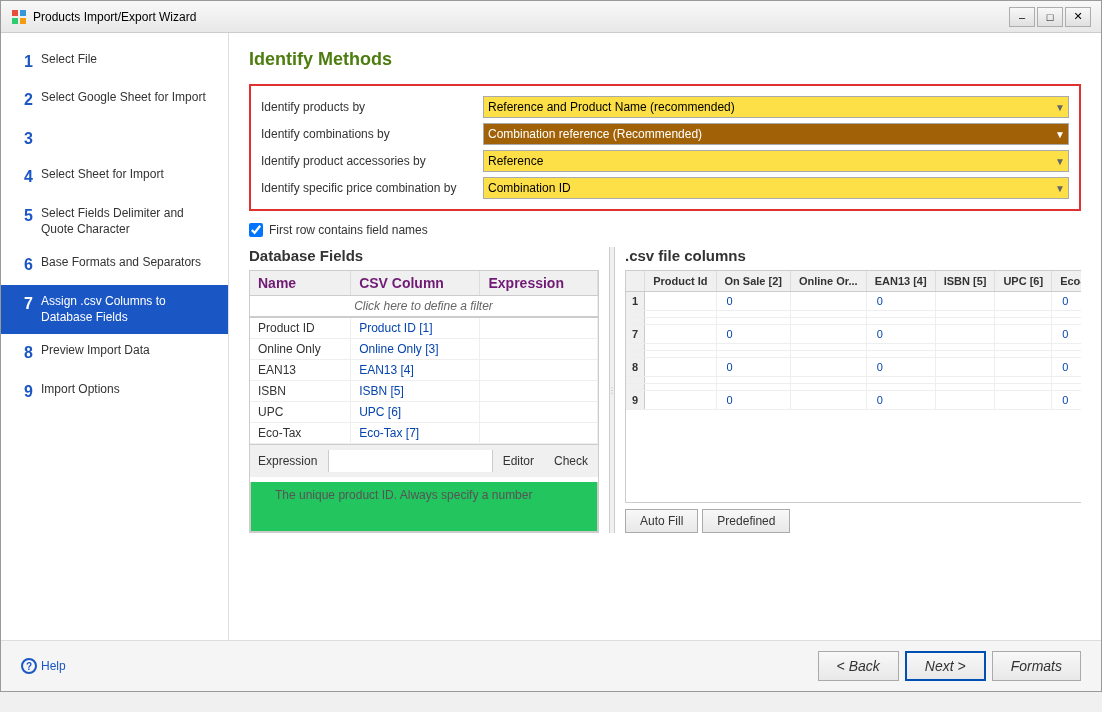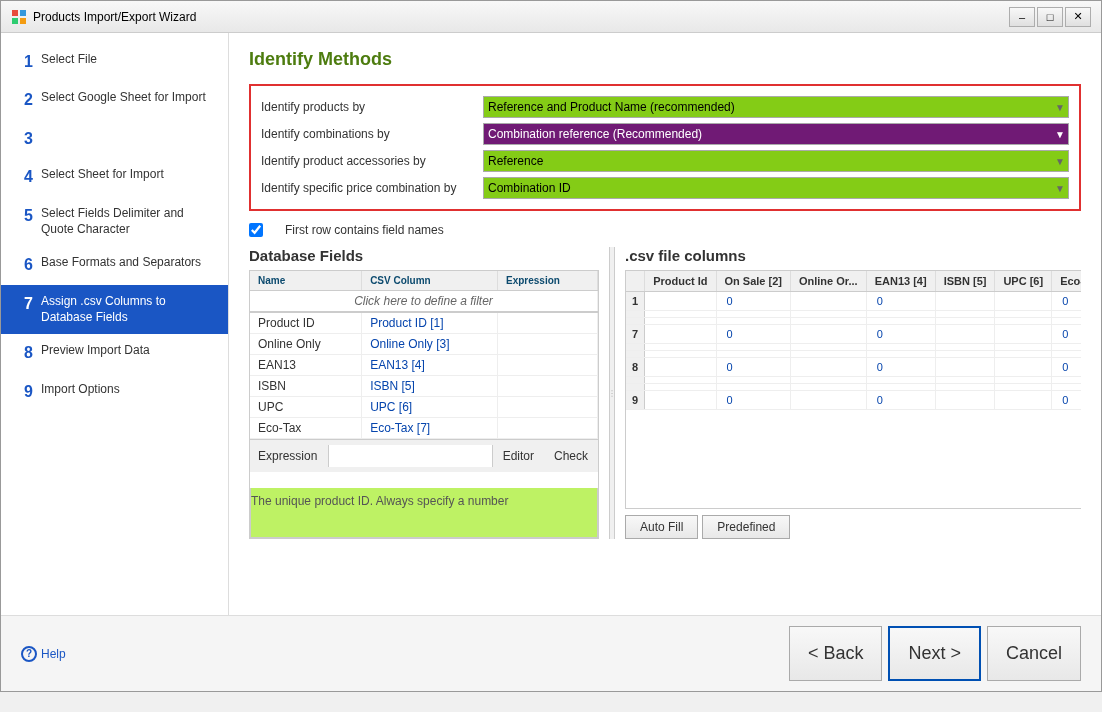--- a/index.html
+++ b/index.html
@@ -29,49 +29,49 @@
     
     .content-area { flex: 1; padding: 16px 20px; overflow-y: auto; background: #fff; }
     
     .page-title { font-size: 18px; font-weight: 600; color: #4d7c0f; margin-bottom: 14px; }
     
     .identify-box { border: 2px solid #e03030; padding: 10px; margin-bottom: 12px; background: #fff; }
     .identify-row { display: flex; align-items: center; margin-bottom: 5px; gap: 12px; }
     .identify-row:last-child { margin-bottom: 0; justify-content: flex-end; }
     .identify-label { width: 210px; font-size: 12px; color: #333; }
     .select-wrapper { flex: 1; position: relative; display: flex; align-items: center; }
-    .select-wrapper select { width: 100%; height: 22px; font-size: 12px; border: 1px solid #aaa; background: #84cc16; padding: 2px 20px 2px 4px; appearance: none; -webkit-appearance: none; cursor: pointer; }
-    .select-wrapper select.highlighted { background: #701a75; color: #fff; }
+    .select-wrapper select { width: 100%; height: 22px; font-size: 12px; border: 1px solid #aaa; background: #fde047; padding: 2px 20px 2px 4px; appearance: none; -webkit-appearance: none; cursor: pointer; }
+    .select-wrapper select.highlighted { background: #a16207; color: #fff; }
     .select-arrow { position: absolute; right: 4px; top: 50%; transform: translateY(-50%); pointer-events: none; font-size: 10px; color: #666; }
     .select-wrapper select.highlighted + .select-arrow { color: #fff; }
     
-    .checkbox-row { display: flex; align-items: center; gap: 22px; margin-bottom: 10px; font-size: 12px; color: #333; }
+    .checkbox-row { display: flex; align-items: center; gap: 6px; margin-bottom: 10px; font-size: 12px; color: #333; }
     .checkbox-row input[type="checkbox"] { width: 14px; height: 14px; }
     .db-title { font-size: 15px; font-weight: 600; color: #333; margin-bottom: 6px; }
     
     .db-table-wrapper { border: 1px solid #ccc; overflow: hidden; }
     .db-table { width: 100%; border-collapse: collapse; }
-    .db-table th { background: #f0f0f0; border-bottom: 1px solid #ccc; border-right: 1px solid #ddd; padding: 4px 8px; font-size: 10px; font-weight: 600; text-align: left; color: #0c4a6e; }
+    .db-table th { background: #f0f0f0; border-bottom: 1px solid #ccc; border-right: 1px solid #ddd; padding: 4px 8px; font-size: 14px; font-weight: 600; text-align: left; color: #701a75; }
     .db-table td { border-bottom: 1px solid #eee; border-right: 1px solid #eee; padding: 3px 8px; font-size: 12px; color: #333; }
     .db-table .filter-row td { text-align: center; color: #666; font-style: italic; border-bottom: 2px solid #ccc; }
     .db-table .csv-val { color: #0645ad; text-decoration: none; }
     
     .expression-row { display: flex; align-items: center; background: #f0f0f0; border-top: 1px solid #ccc; }
     .expression-label { padding: 4px 8px; font-size: 12px; color: #333; width: 90px; }
     .expression-input { flex: 1; border: none; background: #fff; border-left: 1px solid #ccc; border-right: 1px solid #ccc; height: 22px; padding: 2px 4px; font-size: 12px; }
     .expression-btns { display: flex; }
     .expression-btn { padding: 9px 10px; font-size: 12px; color: #333; cursor: pointer; background: none; border: none; }
     
-    .description-box { border: 1px solid #ccc; background: #bef264; padding: 6px 0; font-size: 12px; color: #555; min-height: 50px; margin-top: 16px; border-top: none; }
+    .description-box { border: 1px solid #ccc; background: #22c55e; padding: 6px 24px; font-size: 12px; color: #555; min-height: 50px; margin-top: 5px; border-top: none; }
     
     .bottom-bar { display: flex; align-items: center; justify-content: space-between; padding: 10px 20px; border-top: 1px solid #ddd; background: #f5f5f5; }
     .help-link { display: flex; align-items: center; gap: 4px; color: #1a56c4; font-size: 12px; cursor: pointer; text-decoration: none; }
     .help-circle { width: 16px; height: 16px; border-radius: 50%; border: 2px solid #1a56c4; display: flex; align-items: center; justify-content: center; font-size: 10px; font-weight: bold; color: #1a56c4; }
     .nav-buttons { display: flex; gap: 6px; }
-    .nav-btn { padding: 15px 18px; font-size: 18px; border: 1px solid #aaa; background: linear-gradient(to bottom, #f8f8f8, #e8e8e8); cursor: pointer; color: #333; }
+    .nav-btn { padding: 5px 18px; font-size: 14px; border: 1px solid #aaa; background: linear-gradient(to bottom, #f8f8f8, #e8e8e8); cursor: pointer; color: #333; font-style: italic; }
     .nav-btn.primary { border: 2px solid #0050b3; }
     .csv-title { font-size: 15px; font-weight: 600; color: #333; padding: 0 0 6px 0; }
     
     .csv-table-wrapper { border: 1px solid #ccc; overflow: auto; flex: 1; }
     .csv-table { border-collapse: collapse; white-space: nowrap; }
     .csv-table th { background: #f0f0f0; border-bottom: 1px solid #ccc; border-right: 1px solid #ddd; padding: 4px 8px; font-size: 11px; font-weight: 600; text-align: left; color: #333; position: sticky; top: 0; }
     .csv-table td { border-bottom: 1px solid #eee; border-right: 1px solid #eee; padding: 3px 10px; font-size: 11px; color: #333; }
     .csv-table td.blue-val { color: #0645ad; }
     .csv-table td.row-num { background: #f0f0f0; font-weight: 600; color: #333; padding: 3px 6px; border-right: 1px solid #ccc; }
     
@@ -418,16 +418,16 @@
   </div>
 
   <div class="bottom-bar">
     <a class="help-link" href="#">
       <div class="help-circle">?</div>
       <span>Help</span>
     </a>
     <div class="nav-buttons">
       <button class="nav-btn">&lt; Back</button>
       <button class="nav-btn primary">Next &gt;</button>
-      <button class="nav-btn">Cancel</button>
+      <button class="nav-btn">Formats</button>
     </div>
   </div>
 </div>
 
 </body></html>

